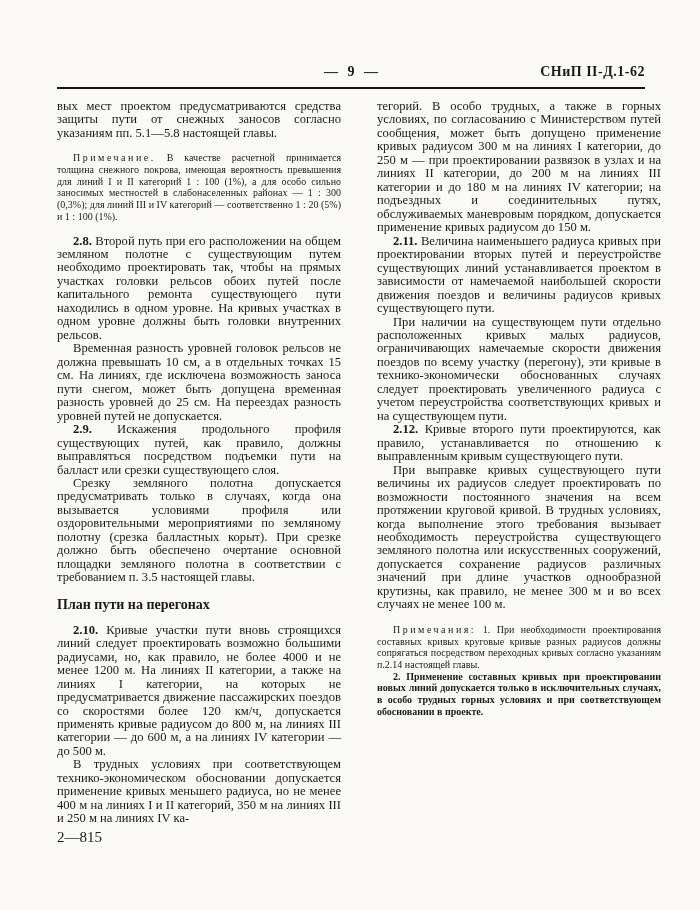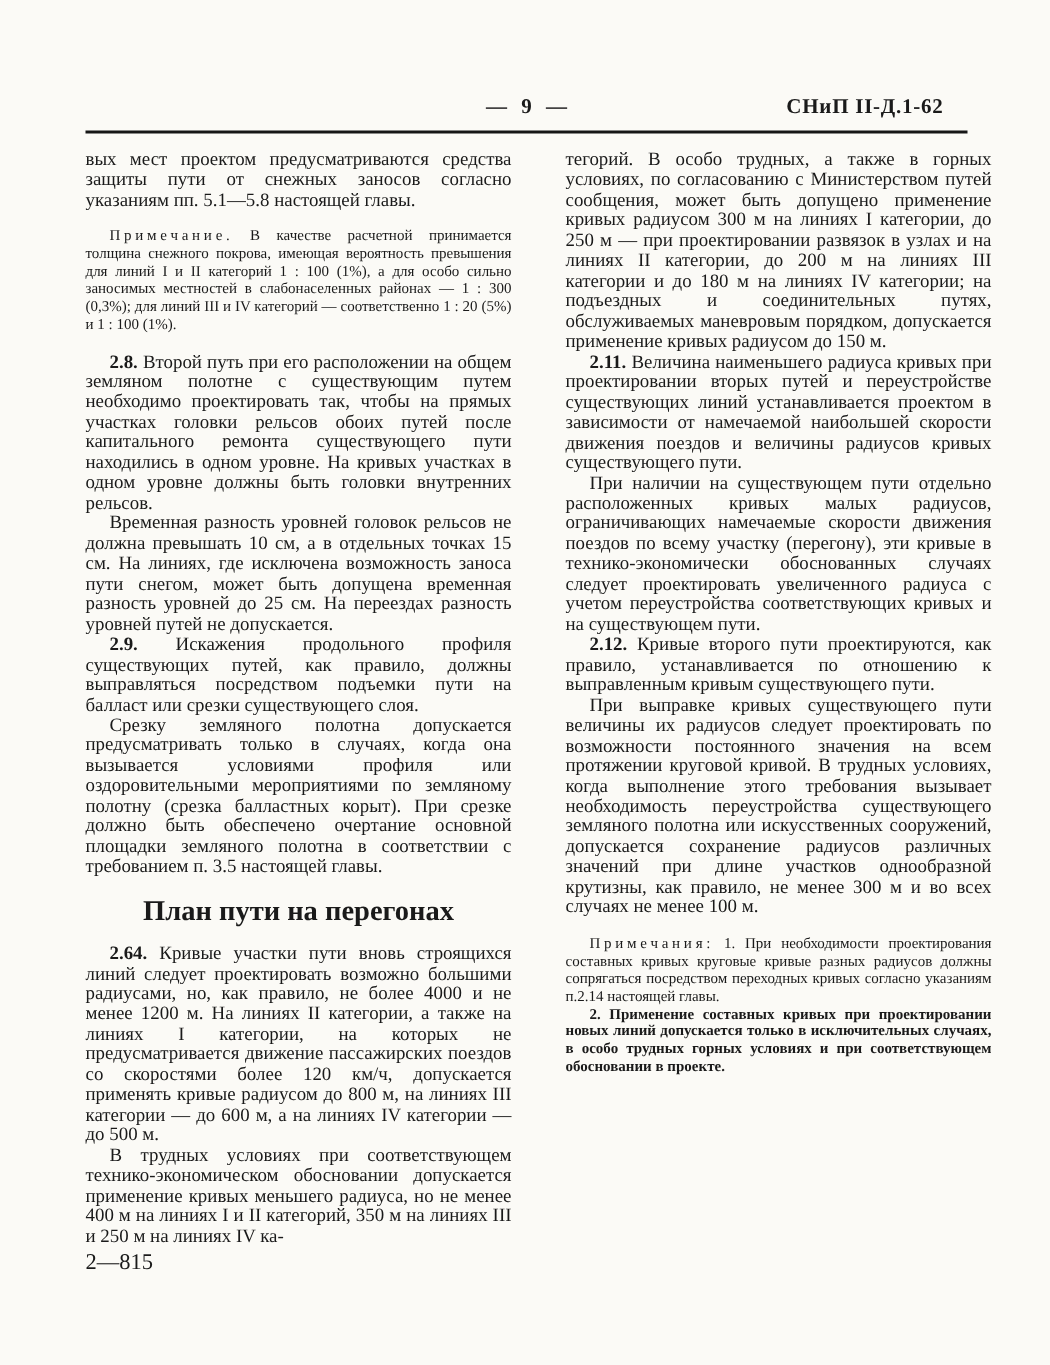--- a/index.html
+++ b/index.html
@@ -24,21 +24,21 @@
     font-weight: bold;
   }
   .page-num {
     position: absolute;
     left: 0; right: 0;
     text-align: center;
     word-spacing: 6px;
   }
   .doc-code {
     position: absolute;
-    right: 16px;
+    right: 0;
     top: 0;
     letter-spacing: 0.5px;
   }
   .head-rule {
     margin-top: 5px;
     border-top: 2.5px solid #161616;
   }
   .columns {
     display: flex;
     gap: 36px;
@@ -57,23 +57,23 @@
   .pnum { font-weight: bold; }
   .note {
     font-size: 10px;
     line-height: 1.17;
     margin: 12px 0 12px 0;
     text-indent: 16px;
   }
   .note p { text-indent: 16px; font-weight: bold; }
   .note-label { letter-spacing: 2.5px; }
   .subheading {
-    text-align: center;
+    text-align: left;
     font-weight: bold;
-    font-size: 19px;
+    font-size: 14px;
     margin: 13px 0 11px 0;
     text-indent: 0;
   }
   .sig {
     font-size: 15px;
     margin-top: 3px;
     text-align: left;
   }
   .p213 { margin-top: 15px; }
 </style>
@@ -107,21 +107,21 @@
 
         <p class="ind">
           <span class="pnum">2.9.</span>
           <span>Искажения продольного профиля существующих путей, как правило, должны выправляться посредством подъемки пути на балласт или срезки существующего слоя.</span>
         </p>
         <p class="ind">Срезку земляного полотна допускается предусматривать только в случаях, когда она вызывается условиями профиля или оздоровительными мероприятиями по земляному полотну (срезка балластных корыт). При срезке должно быть обеспечено очертание основной площадки земляного полотна в соответствии с требованием п. 3.5 настоящей главы.</p>
 
         <p class="subheading">План пути на перегонах</p>
 
         <p class="ind">
-          <span class="pnum">2.64.</span>
+          <span class="pnum">2.10.</span>
           <span>Кривые участки пути вновь строящихся линий следует проектировать возможно большими радиусами, но, как правило, не более 4000 и не менее 1200 м. На линиях II категории, а также на линиях I категории, на которых не предусматривается движение пассажирских поездов со скоростями более 120 км/ч, допускается применять кривые радиусом до 800 м, на линиях III категории — до 600 м, а на линиях IV категории — до 500 м.</span>
         </p>
         <p class="ind">В трудных условиях при соответствующем технико-экономическом обосновании допускается применение кривых меньшего радиуса, но не менее 400 м на линиях I и II категорий, 350 м на линиях III и 250 м на линиях IV ка-</p>
 
         <div class="sig">2—815</div>
       </div>
 
       <div class="col">
         <p>тегорий. В особо трудных, а также в горных условиях, по согласованию с Министерством путей сообщения, может быть допущено применение кривых радиусом 300 м на линиях I категории, до 250 м — при проектировании развязок в узлах и на линиях II категории, до 200 м на линиях III категории и до 180 м на линиях IV категории; на подъездных и соединительных путях, обслуживаемых маневровым порядком, допускается применение кривых радиусом до 150 м.</p>
 

